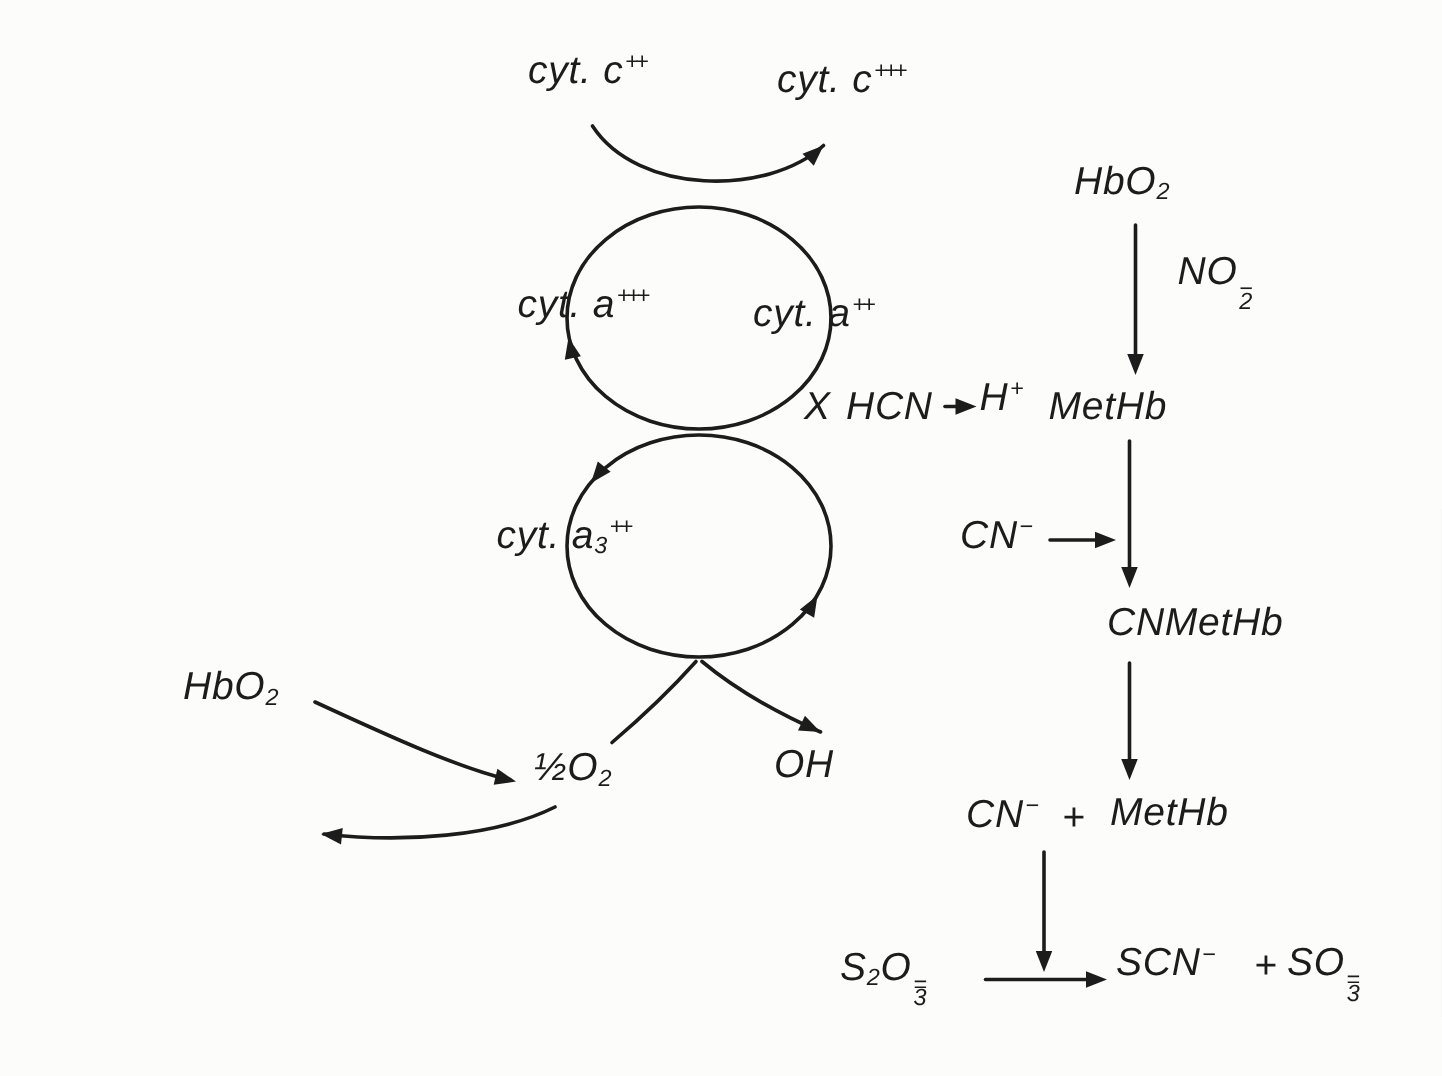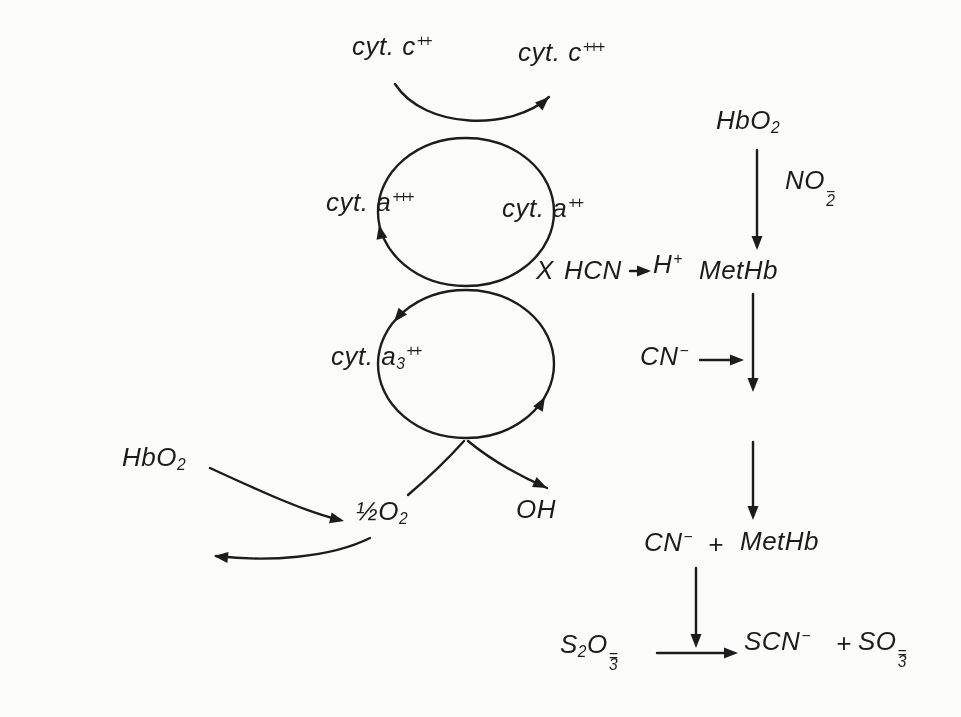--- a/index.html
+++ b/index.html
@@ -90,21 +90,21 @@
       <path d="M0,0 L-14,5.5 L-14,-5.5 Z" transform="translate(753,520) rotate(90)"></path>
       <path d="M0,0 L-14,5.5 L-14,-5.5 Z" transform="translate(696,648) rotate(90)"></path>
       <path d="M0,0 L-14,5.5 L-14,-5.5 Z" transform="translate(738,653) rotate(0)"></path>
     </g>
   </svg>
 
   <div class="lbl" style="left:352px;top:32px"><span>cyt. c</span><sup>++</sup></div>
 
   <div class="lbl" style="left:518px;top:38px"><span>cyt. c</span><sup>+++</sup></div>
 
-  <div class="lbl" style="left:326px;top:188px"><span>cyt. a</span><sup>+++</sup></div>
+  <div class="lbl" style="left:345px;top:188px"><span>cyt. a</span><sup>+++</sup></div>
 
   <div class="lbl" style="left:502px;top:194px"><span>cyt. a</span><sup>++</sup></div>
 
   <div class="lbl" style="left:331px;top:342px"><span>cyt. a</span><sub>3</sub><sup>++</sup></div>
 
 
   <div class="lbl" style="left:356px;top:497px"><span>½O</span><sub>2</sub></div>
 
   <div class="lbl" style="left:516px;top:495px"><span>OH</span></div>
 
@@ -121,20 +121,21 @@
   <div class="lbl" style="left:536px;top:256px"><span>X</span></div>
 
   <div class="lbl" style="left:564px;top:256px"><span>HCN</span></div>
 
   <div class="lbl" style="left:653px;top:250px"><span>H</span><sup>+</sup></div>
 
   <div class="lbl" style="left:699px;top:256px"><span>MetHb</span></div>
 
   <div class="lbl" style="left:640px;top:342px"><span>CN</span><sup>−</sup></div>
 
+  <div class="lbl" style="left:738px;top:400px"><span>CNMetHb</span></div>
 
   <div class="lbl" style="left:644px;top:528px"><span>CN</span><sup>−</sup></div>
 
   <div class="lbl" style="left:708px;top:530px"><span>+</span></div>
 
   <div class="lbl" style="left:740px;top:527px"><span>MetHb</span></div>
 
   <div class="lbl" style="left:560px;top:630px"><span>S</span><sub>2</sub><span>O</span><span class="stk">
         <span class="up">=</span>
         <span class="dn">3</span>

